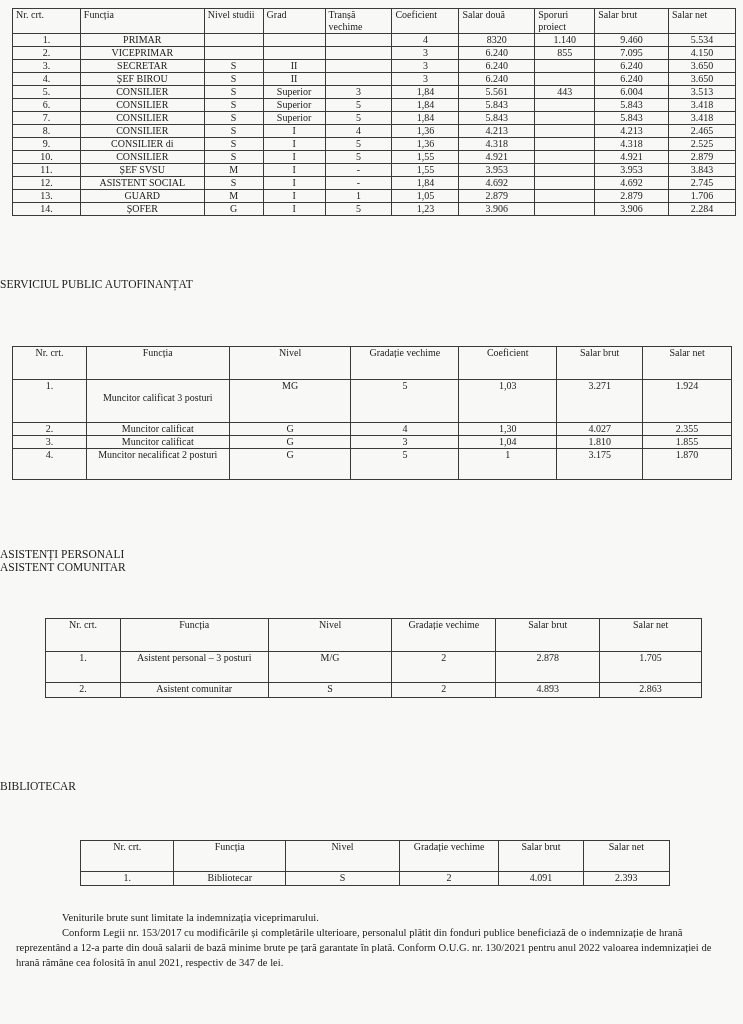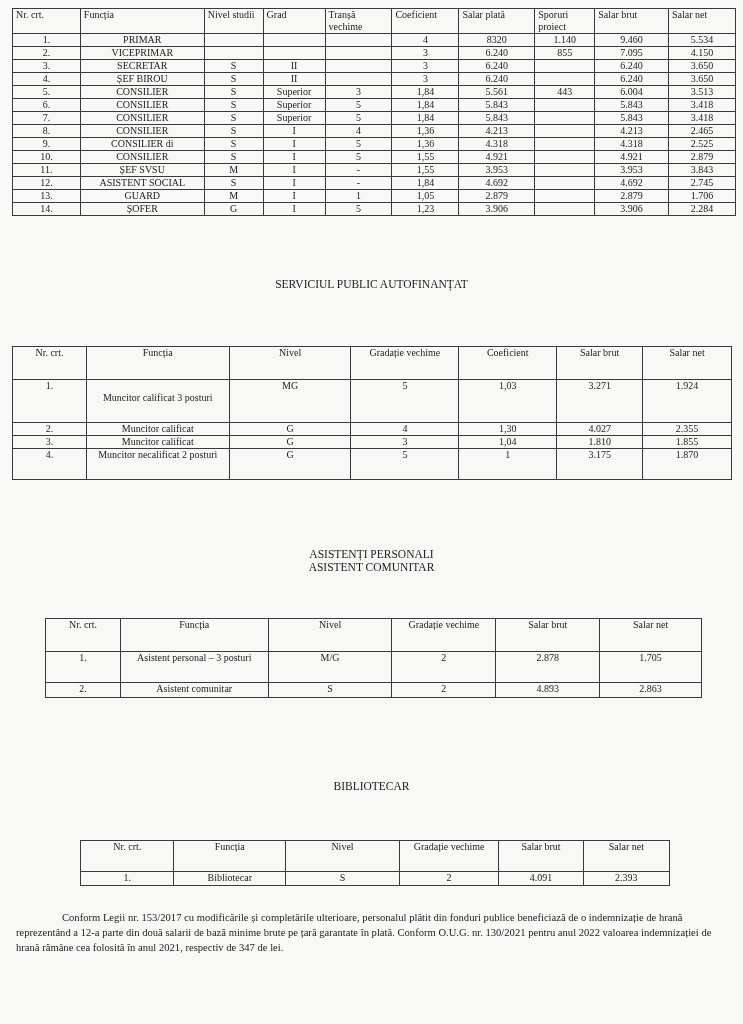--- a/index.html
+++ b/index.html
@@ -7,21 +7,21 @@
     width: 743px; height: 1024px; overflow: hidden;
     background: #f8f8f6;
     font-family: "Liberation Serif", serif;
     color: #1c1c1c;
     position: relative;
   }
   table { border-collapse: collapse; position: absolute; font-size: 10px; }
   td, th { border: 1px solid #3a3a3a; padding: 0 3px; font-weight: normal; vertical-align: top; line-height: 12px; }
   .c { text-align: center; }
   .l { text-align: center; }
-  .sec-title { position: absolute; left: 0; width: 743px; text-align: center; font-size: 11.5px; line-height: 13px; }
+  .sec-title { position: absolute; left: 0; width: 743px; text-align: left; font-size: 11.5px; line-height: 13px; }
 
   
   #t1 { left: 12px; top: 8px; width: 724px; }
   #t1 th { height: 24px; text-align: left; }
   #t1 td { height: 11px; }
 
   
   #t2 { left: 12px; top: 346px; width: 720px; }
   #t2 th { height: 32px; text-align: center; }
   #t2 td { height: 12px; }
@@ -59,21 +59,21 @@
       <col style="width:67px">
   </colgroup>
   <thead>
     <tr>
       <th>Nr. crt.</th>
       <th>Funcția</th>
       <th>Nivel studii</th>
       <th>Grad</th>
       <th>Tranșă vechime</th>
       <th>Coeficient</th>
-      <th>Salar plată</th>
+      <th>Salar două</th>
       <th>Sporuri proiect</th>
       <th>Salar brut</th>
       <th>Salar net</th>
     </tr>
   </thead>
   <tbody id="t1body">
       <tr>
         <td class="c">1.</td>
         <td class="l">PRIMAR</td>
         <td class="c"></td>
@@ -373,14 +373,15 @@
       <td class="c">Bibliotecar</td>
       <td class="c">S</td>
       <td class="c">2</td>
       <td class="c">4.091</td>
       <td class="c">2.393</td>
     </tr>
   </tbody>
 </table>
 
 <div class="notes">
+  <p class="ind">Veniturile brute sunt limitate la indemnizația viceprimarului.</p>
   <p class="ind">Conform Legii nr. 153/2017 cu modificările și completările ulterioare, personalul plătit din fonduri publice beneficiază de o indemnizație de hrană reprezentând a 12-a parte din două salarii de bază minime brute pe țară garantate în plată. Conform O.U.G. nr. 130/2021 pentru anul 2022 valoarea indemnizației de hrană rămâne cea folosită în anul 2021, respectiv de 347 de lei.</p>
 </div>
 
 </body></html>

